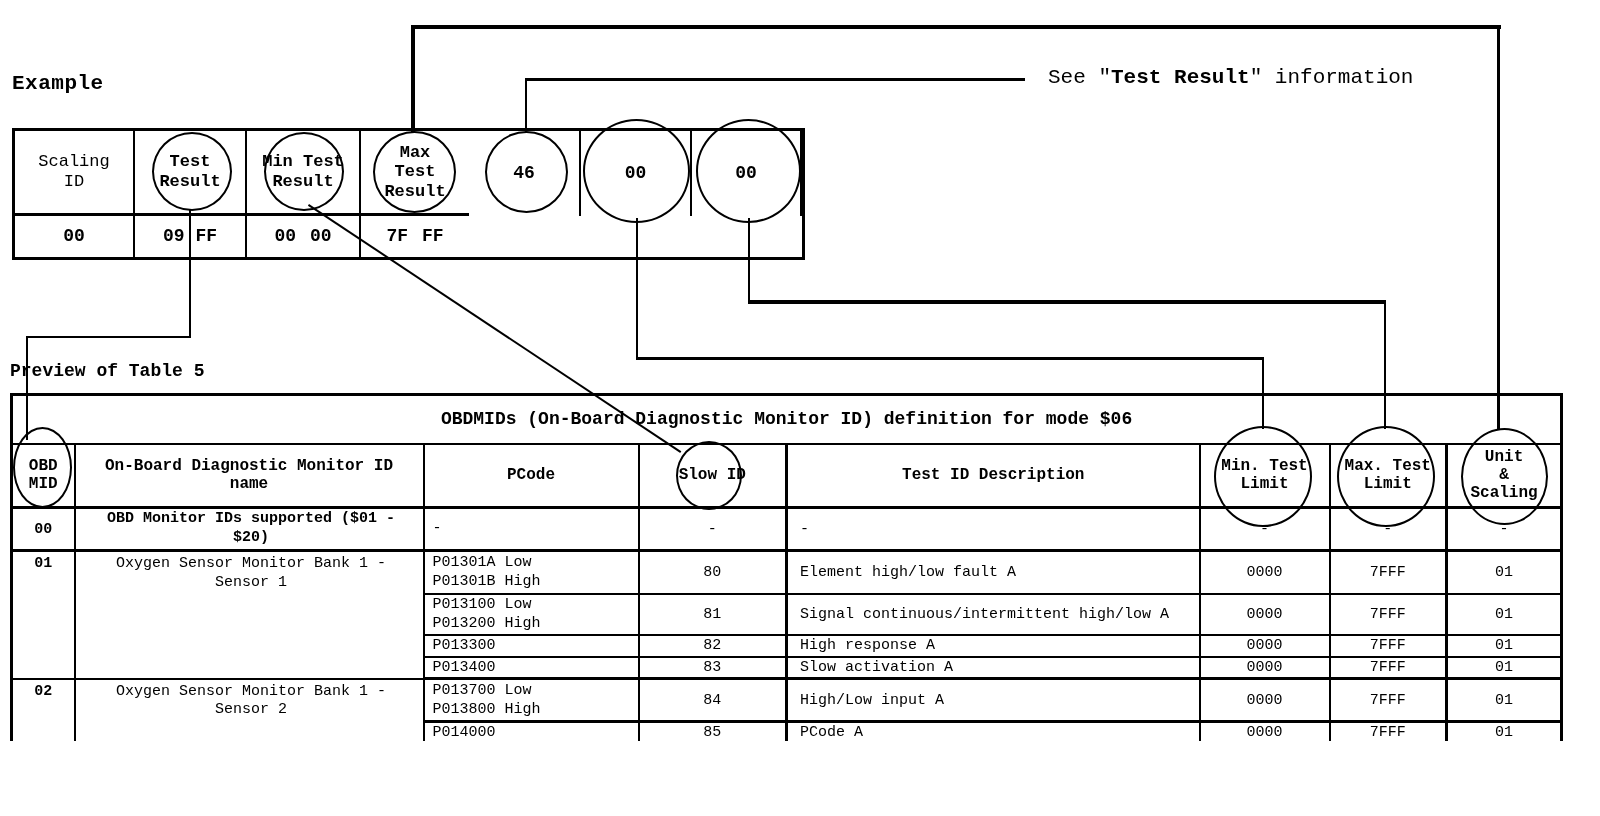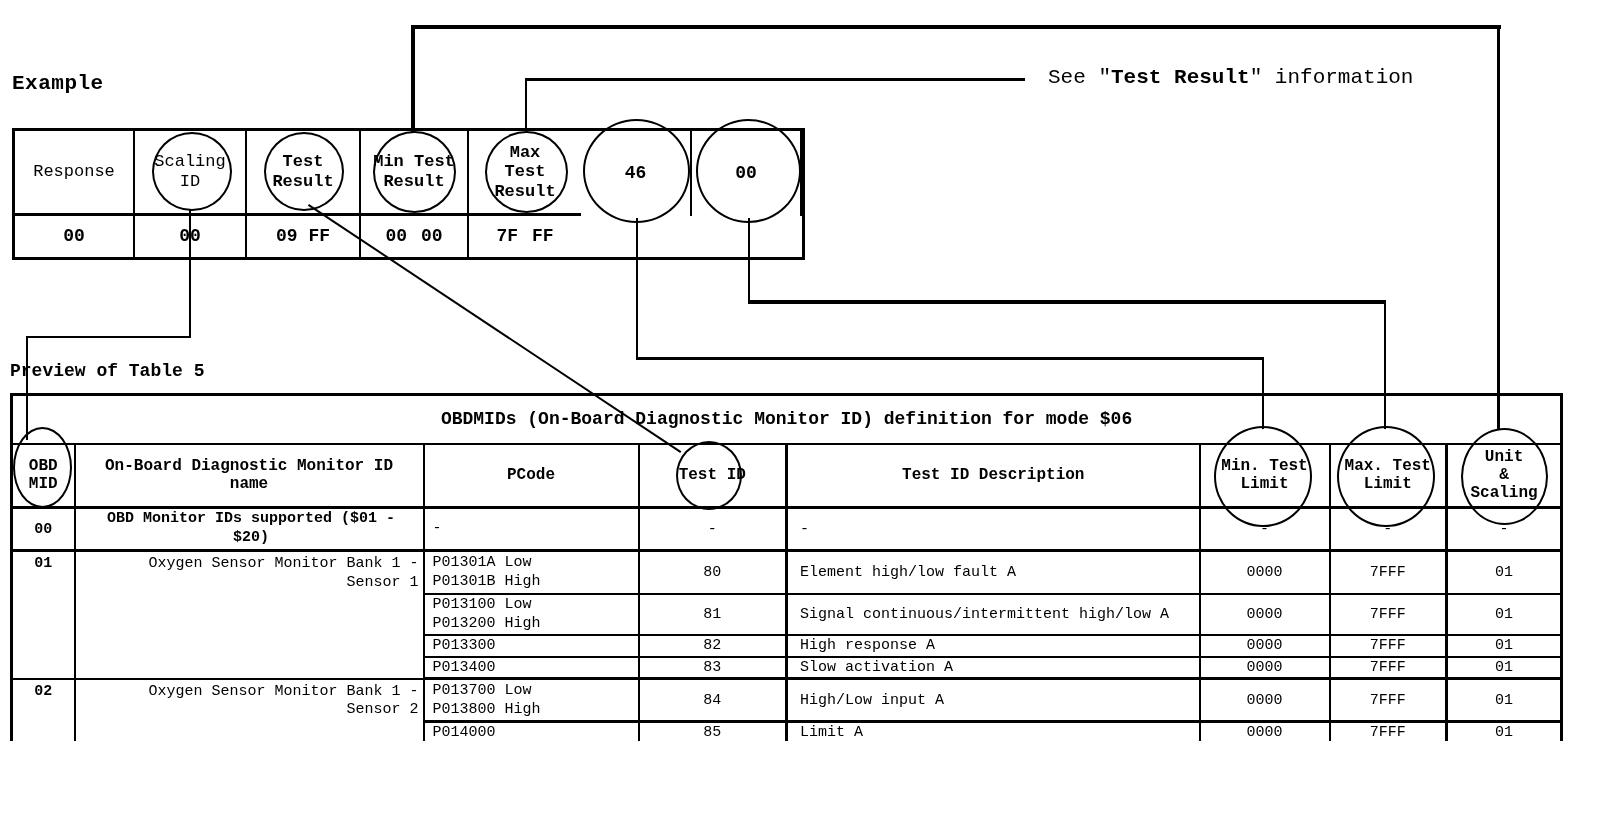--- a/index.html
+++ b/index.html
@@ -52,21 +52,21 @@
     border:3px solid #000;
     font-size:15px;
   }
   .t5 td, .t5 th { border:2px solid #000; padding:0 4px; color:#000; }
   .t5 .title-cell { font-size:18px; font-weight:bold; text-align:center; border-bottom:2px solid #000; }
   .t5 th { font-weight:bold; font-size:16px; text-align:center; vertical-align:middle; line-height:1.15; }
   .t5 .bb3 { border-bottom:3px solid #000; }
   .t5 .bl3 { border-left:3px solid #000; }
   .t5 td.mid { font-weight:bold; text-align:center; }
   .t5 td.vtop { vertical-align:top; padding-top:3px; }
-  .t5 td.name { text-align:right; padding-left:8px; line-height:1.25; }
+  .t5 td.name { text-align:center; padding-left:8px; line-height:1.25; }
   .t5 td.name.c { text-align:center; font-weight:bold; vertical-align:middle; }
   .t5 td.pcode { text-align:left; padding-left:8px; line-height:1.3; }
   .t5 td.num { text-align:center; vertical-align:middle; }
   .t5 td.desc { text-align:left; padding-left:12px; vertical-align:middle; }
 
   
   .overlay { position:absolute; inset:0; pointer-events:none; }
   .circ { position:absolute; border:2px solid #000; border-radius:50%; background:transparent; }
   .ln { position:absolute; background:#000; }
   .diag {
@@ -80,21 +80,20 @@
 
 <div class="canvas">
 
   <div class="heading example-heading" data-bind="example.heading">Example</div>
 
   <div class="see-note">
     <span data-bind="see_note.prefix">See "</span><b data-bind="see_note.bold">Test Result</b><span data-bind="see_note.suffix">" information</span>
   </div>
 
   <div class="ex-table">
-    <div class="ex-cell hdr" data-bind="example.header.response">Response</div>
     <div class="ex-cell hdr" data-bind="example.header.scaling">Scaling
 ID</div>
     <div class="ex-cell hdr bold" data-bind="example.header.test_result">Test
 Result</div>
     <div class="ex-cell hdr bold" data-bind="example.header.min_test">Min Test
 Result</div>
     <div class="ex-cell hdr bold lastcol" data-bind="example.header.max_test">Max
 Test
 Result</div>
 
@@ -130,21 +129,21 @@
       <tbody>
           <tr style="height:49px">
         <td class="title-cell" colspan="8" data-bind="table5.title">OBDMIDs (On-Board Diagnostic Monitor ID) definition for mode $06</td>
       </tr>
       <tr style="height:64px">
         <th class="bb3" data-bind="table5.headers.mid">OBD
 MID</th>
         <th class="bb3" data-bind="table5.headers.name">On-Board Diagnostic Monitor ID
 name</th>
         <th class="bb3" data-bind="table5.headers.pcode">PCode</th>
-        <th class="bb3" data-bind="table5.headers.tid">Test ID</th>
+        <th class="bb3" data-bind="table5.headers.tid">Slow ID</th>
         <th class="bb3 bl3" data-bind="table5.headers.desc">Test ID Description</th>
         <th class="bb3" data-bind="table5.headers.min">Min. Test
 Limit</th>
         <th class="bb3" data-bind="table5.headers.max">Max. Test
 Limit</th>
         <th class="bb3 bl3" data-bind="table5.headers.unit">Unit
 &amp;
 Scaling</th>
       </tr>
       <tr style="height:43px">
@@ -203,21 +202,21 @@
 P013800 High</td>
         <td class="num bb3" data-bind="table5.rows.5.tid">84</td>
         <td class="desc bb3 bl3" data-bind="table5.rows.5.desc">High/Low input A</td>
         <td class="num bb3" data-bind="table5.rows.5.min">0000</td>
         <td class="num bb3" data-bind="table5.rows.5.max">7FFF</td>
         <td class="num bb3 bl3" data-bind="table5.rows.5.unit">01</td>
       </tr>
       <tr style="height:22px">
         <td class="pcode" data-bind="table5.rows.6.pcode">P014000</td>
         <td class="num" data-bind="table5.rows.6.tid">85</td>
-        <td class="desc bl3" data-bind="table5.rows.6.desc">Limit A</td>
+        <td class="desc bl3" data-bind="table5.rows.6.desc">PCode A</td>
         <td class="num" data-bind="table5.rows.6.min">0000</td>
         <td class="num" data-bind="table5.rows.6.max">7FFF</td>
         <td class="num bl3" data-bind="table5.rows.6.unit">01</td>
       </tr>
     </tbody>
       </table>
   </div>
 
   <div class="overlay">
 

